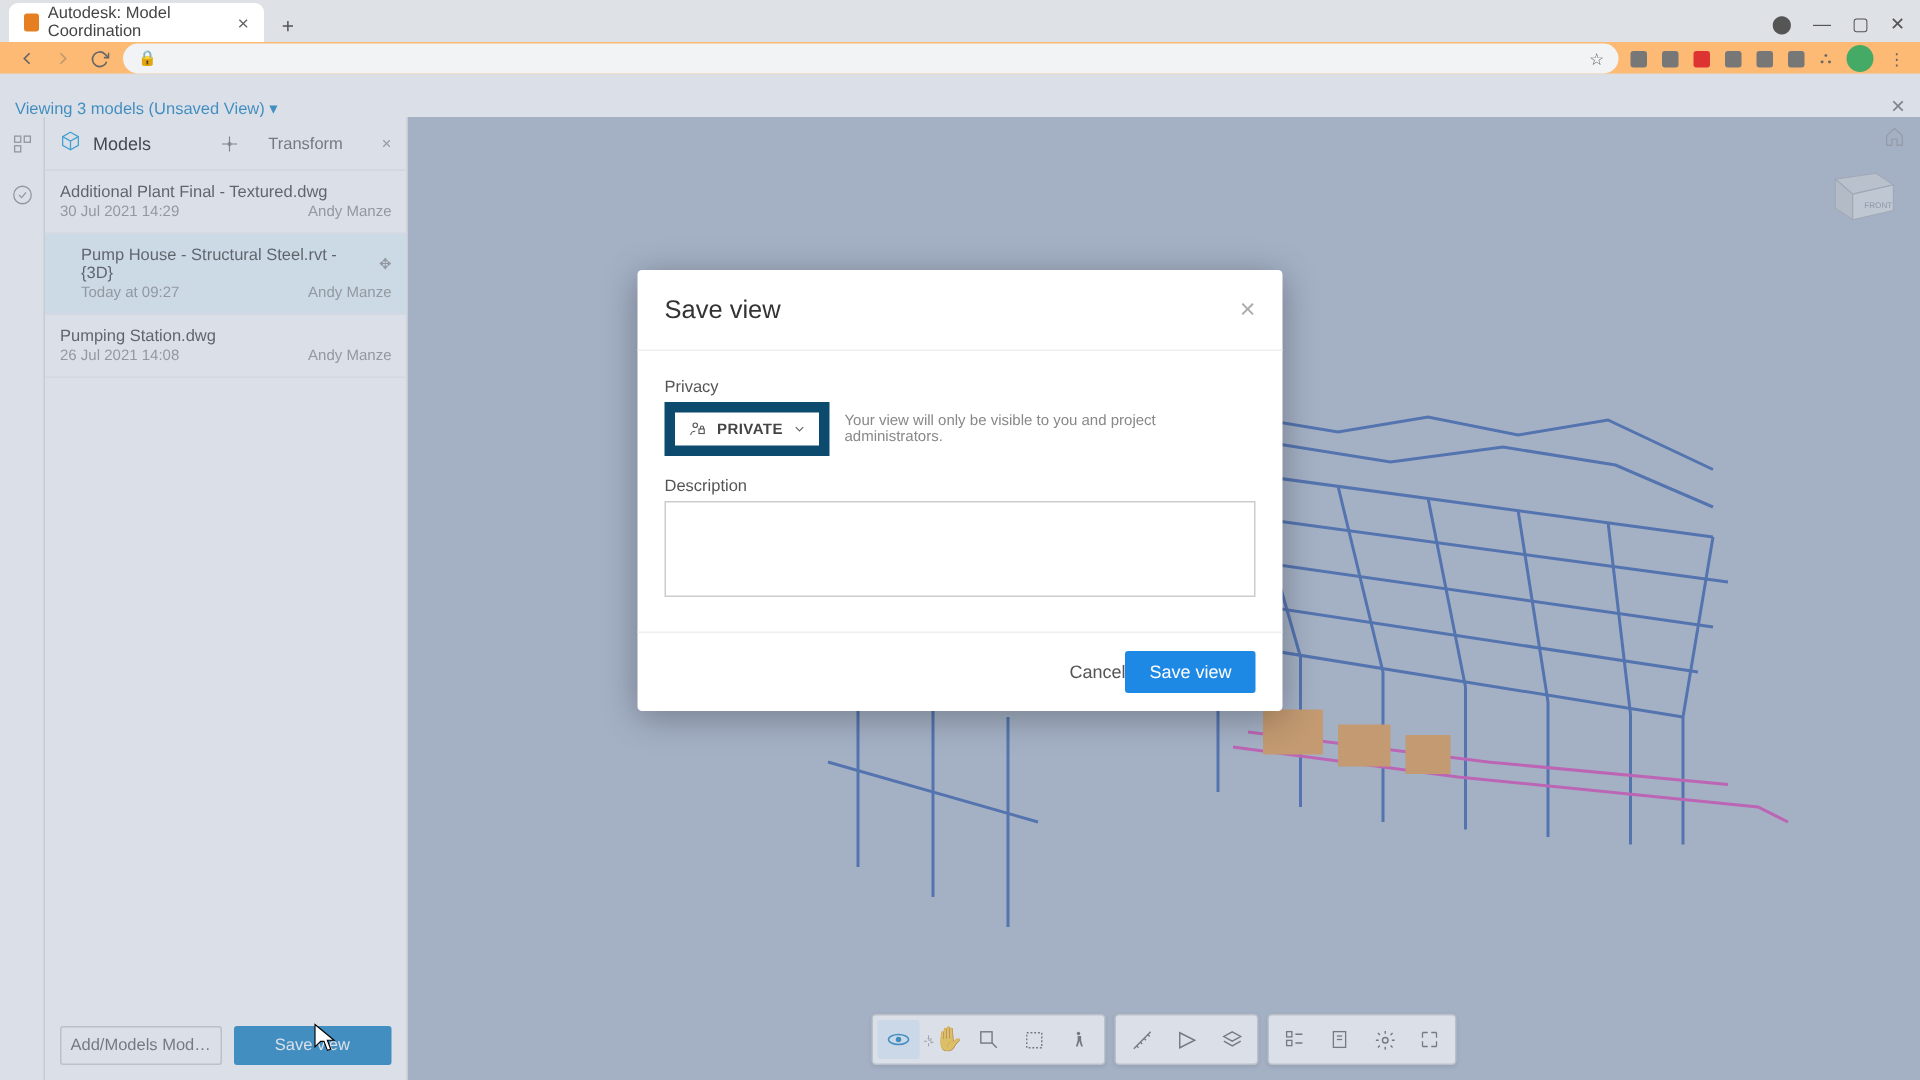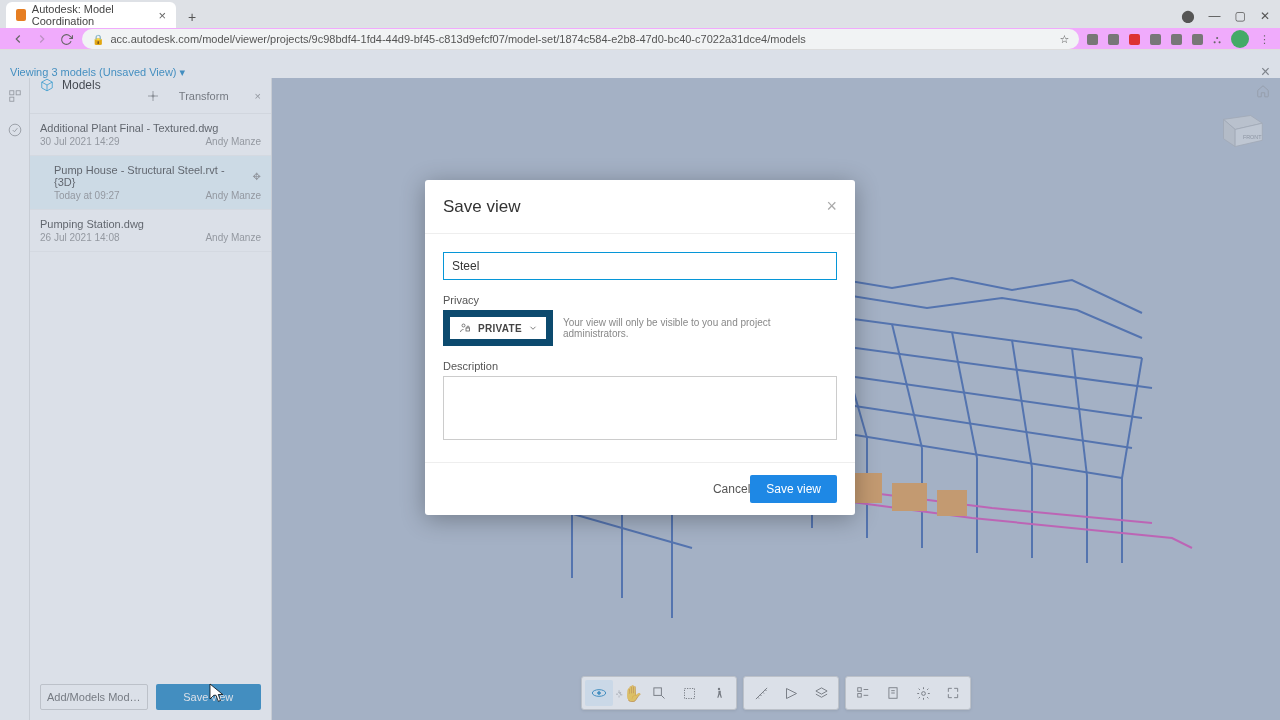--- a/index.html
+++ b/index.html
@@ -1,19 +1,19 @@
 <!DOCTYPE html>
 <html><head>
 <meta charset="utf-8">
 <style>
   * { box-sizing: border-box; margin: 0; padding: 0; font-family: -apple-system, BlinkMacSystemFont, "Segoe UI", Arial, sans-serif; }
   body { width: 1280px; height: 720px; overflow: hidden; background: #fff; position: relative; }
 
   
-  .browser-top { height: 50px; background: #f0abfc; border-bottom: 1px solid #ddd; }
+  .browser-top { height: 50px; background: #fdba74; border-bottom: 1px solid #ddd; }
   .tab-bar { height: 28px; background: #dee1e6; display: flex; align-items: flex-end; padding-left: 6px; }
   .tab { display: flex; align-items: center; background: #fff; height: 26px; padding: 0 10px; border-radius: 6px 6px 0 0; gap: 6px; font-size: 11px; color: #444; width: 170px; }
   .tab .favicon { width: 12px; height: 12px; background: #e67e22; border-radius: 2px; }
   .tab .close { font-size: 13px; color: #666; margin-left: auto; }
   .new-tab { width: 20px; text-align: center; color: #555; font-size: 14px; margin-left: 6px; margin-bottom: 3px; }
   .win-ctrl { margin-left: auto; display: flex; gap: 14px; padding-right: 10px; align-items: center; color: #555; font-size: 12px; margin-bottom: 5px; }
   .win-ctrl span { cursor: default; }
   .addr-bar { height: 22px; display: flex; align-items: center; padding: 2px 10px; gap: 8px; }
   .nav-btn { width: 16px; height: 16px; color: #666; display: flex; align-items: center; justify-content: center; }
   .url-box { flex: 1; background: #f1f3f4; border-radius: 12px; height: 20px; display: flex; align-items: center; padding: 0 10px; font-size: 11px; color: #555; gap: 6px; }
@@ -27,21 +27,21 @@
   .app-overlay { position: absolute; inset: 0; background: rgba(164,177,197,0.4); pointer-events: none; z-index: 5; }
 
   .crumb-bar { height: 44px; display: flex; align-items: center; padding: 0 10px; font-size: 11px; color: #0277bd; background: #fff; }
   .crumb-bar .x { margin-left: auto; color: #666; font-size: 16px; }
 
   .content { position: absolute; top: 28px; left: 0; right: 0; bottom: 0; display: flex; }
   .left-rail { width: 30px; background: #fff; border-right: 1px solid #e0e0e0; display: flex; flex-direction: column; align-items: center; padding-top: 10px; gap: 18px; }
   .rail-icon { width: 16px; height: 16px; display: flex; align-items: center; justify-content: center; }
 
   .sidebar { width: 242px; background: #fff; border-right: 1px solid #e0e0e0; display: flex; flex-direction: column; }
-  .sidebar-head { height: 36px; display: flex; padding: 0 10px; font-size: 12px; border-bottom: 1px solid #eee; }
+  .sidebar-head { height: 36px; display: flex; align-items: center; padding: 0 10px; font-size: 12px; border-bottom: 1px solid #eee; }
   .sidebar-head .cube { margin-right: 8px; color: #0696d7; }
   .sidebar-head .transform { margin-left: auto; display: flex; align-items: center; gap: 20px; font-size: 11px; color: #555; }
   .sidebar-head .transform .xicon { margin-left: 6px; color: #888; }
 
   .model-list { flex: 1; overflow: auto; }
   .model-item { padding: 8px 10px; border-bottom: 1px solid #f3f3f3; cursor: pointer; }
   .model-item.sel { background: #e6f5fb; padding-left: 24px; }
   .model-title { font-size: 11px; color: #333; display: flex; align-items: center; gap: 4px; }
   .model-meta { display: flex; justify-content: space-between; font-size: 10px; color: #888; margin-top: 2px; }
 
@@ -112,21 +112,20 @@
         </svg>
     </div>
     <div class="nav-btn">
       <svg width="13" height="13" viewBox="0 0 24 24" fill="none" stroke="currentColor" stroke-width="2">
           <path d="M23 4v6h-6"></path>
           <path d="M20.49 15a9 9 0 1 1-2.12-9.36L23 10"></path>
         </svg>
     </div>
     <div class="url-box">
       <span class="lock">🔒</span>
-      <span>acc.autodesk.com/model/viewer/projects/9c98bdf4-1fd4-44d9-bf45-c813d9efcf07/model-set/1874c584-e2b8-47d0-bc40-c7022a31dce4/models</span>
       <span style="margin-left:auto">☆</span>
     </div>
     <div class="ext-icons">
       <span class="dot"></span>
       <span class="dot"></span>
       <span class="dot" style="background:#d33"></span>
       <span class="dot"></span>
       <span class="dot"></span>
       <span class="dot"></span>
       <span>⛬</span>
@@ -343,21 +342,20 @@
 
   <div class="app-overlay"></div>
 
   <div class="modal-back">
     <div class="modal">
       <div class="modal-head">
         <h2>Save view</h2>
         <span class="close">×</span>
       </div>
       <div class="modal-body">
-        <input class="text-input" value="Steel" style="">
 
         <label class="field-label">Privacy</label>
         <div class="privacy-row">
           <div class="privacy-select">
             <svg width="14" height="12" viewBox="0 0 24 24" fill="none" stroke="#555" stroke-width="1.5">
                 <circle cx="9" cy="7" r="3"></circle>
                 <path d="M3 20c0-3 3-5 6-5"></path>
                 <rect x="14" y="12" width="7" height="6"></rect>
                 <path d="M16 12v-2a2 2 0 1 1 4 0v2"></path>
               </svg>

